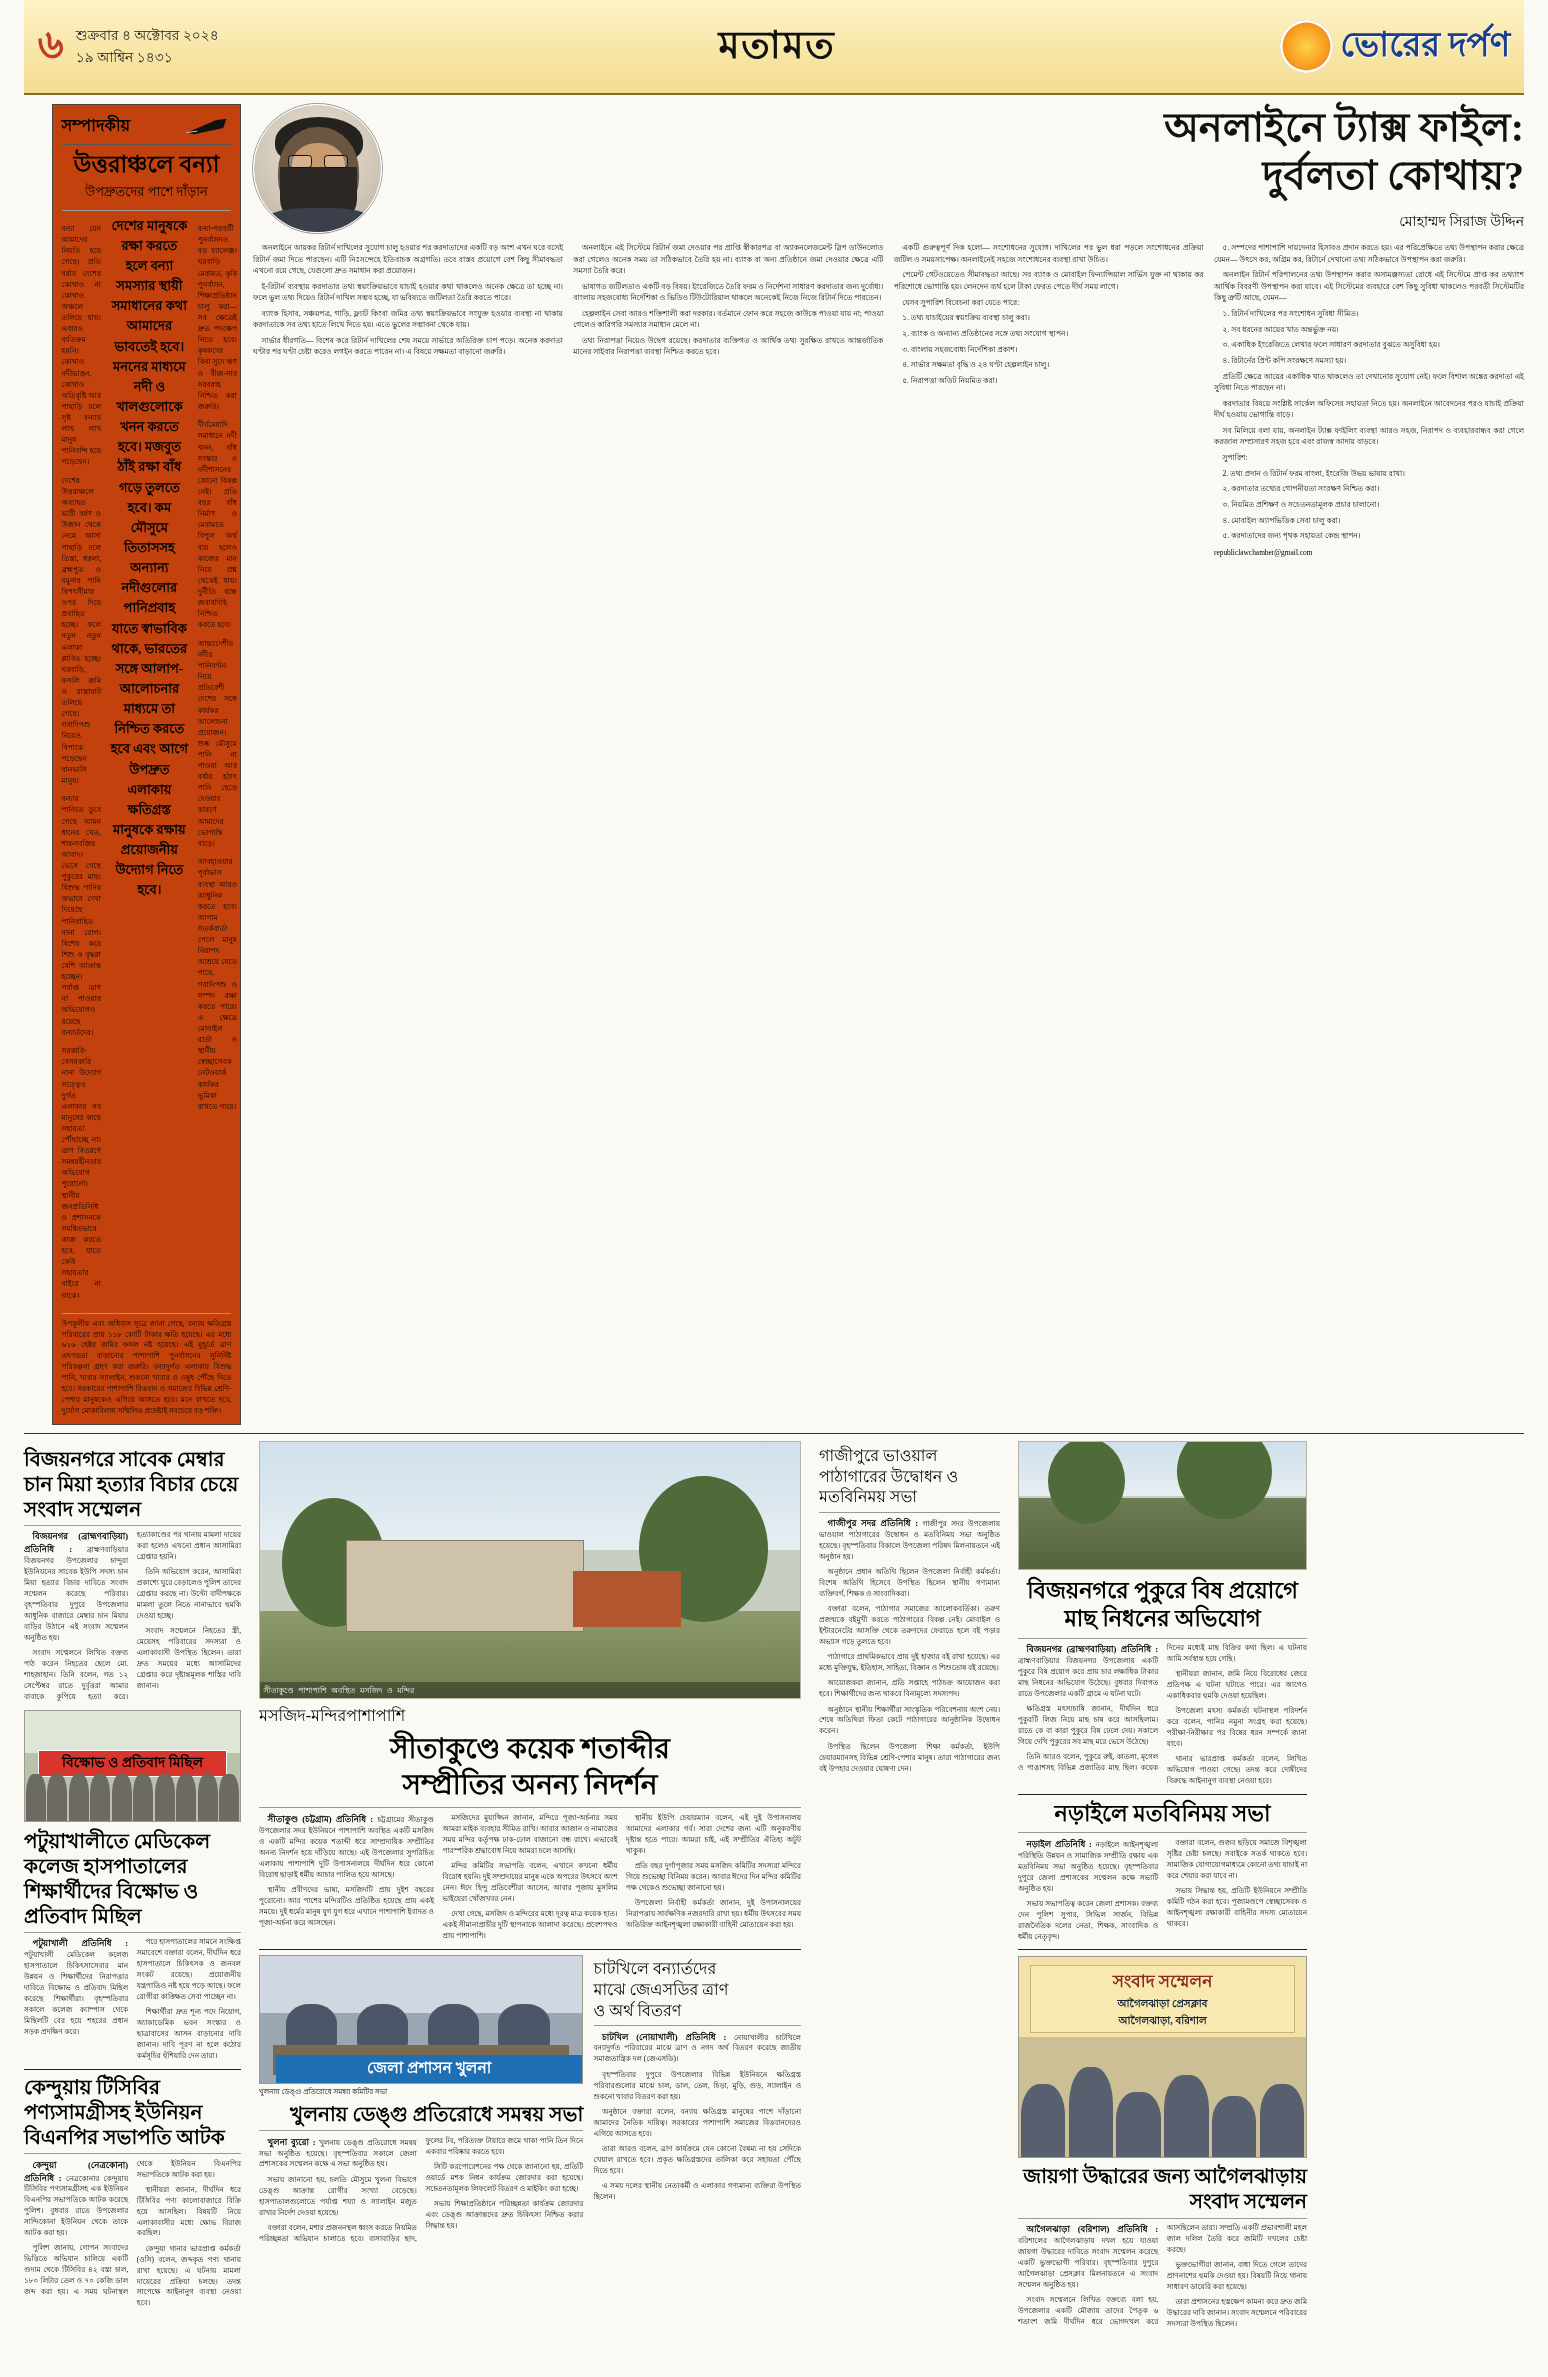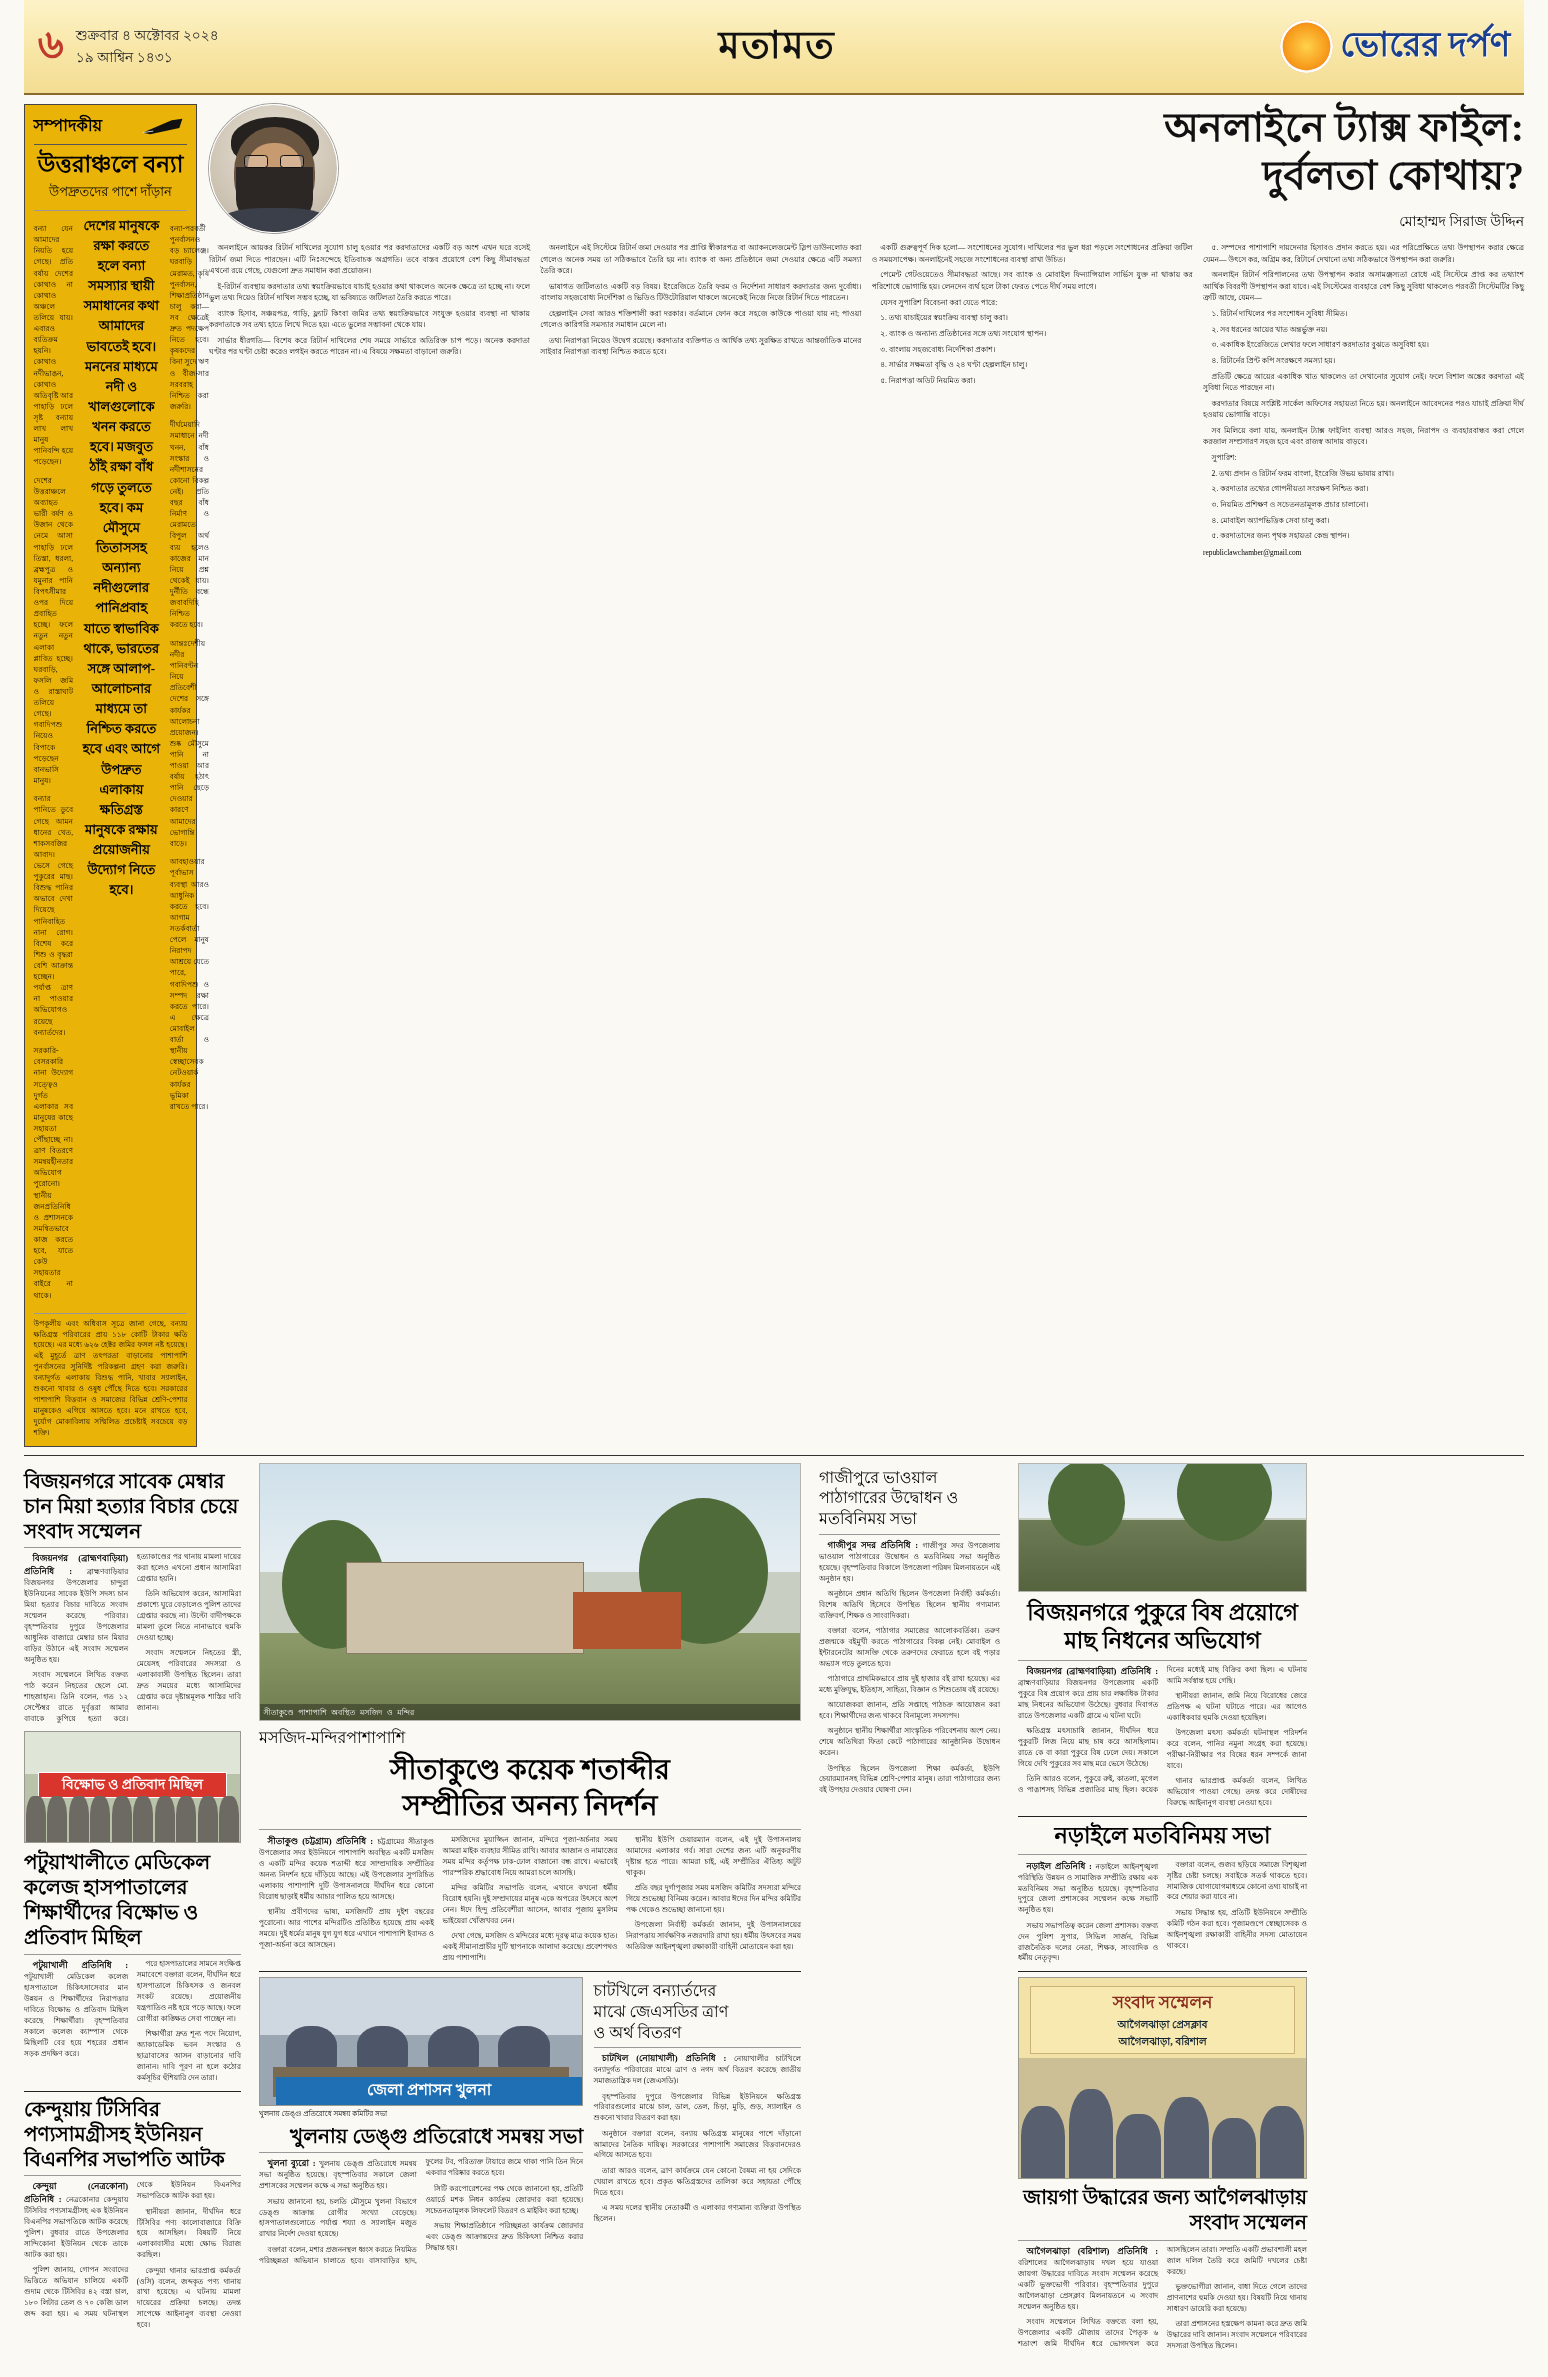--- a/index.html
+++ b/index.html
@@ -46,21 +46,21 @@
   
   .rule { border-top: 0.9px solid #333; }
   .thin { border-top:0.9px solid #999; }
   .byline { font-size: 8.6px; font-weight: bold; }
 
   
   .top-area { display: flex; gap: 12px; margin-top: 8.6px; }
 
   
   .editorial {
-    width: 173px; border: 0.9px solid #444; padding: 8.6px 8.6px 6.9px 8.6px; background:#eab308;
+    width: 189px; border: 0.9px solid #444; padding: 8.6px 8.6px 6.9px 8.6px; background:#c2410c;margin-left:28px;
   }
   .editorial-head {
     display:flex; align-items:center; justify-content:space-between;
     border-bottom: 0.9px solid #555; padding-bottom: 4.3px; margin-bottom: 5.2px;
   }
   .editorial-head .t { font-size: 16.3px; font-weight: bold; }
   .pen-icon { width: 46px; height: 19px; }
   .ed-title { text-align:center; font-size: 23px; font-weight: bold; line-height:1.2; }
   .ed-sub { text-align:center; font-size: 13px; margin: 3.4px 0 6.9px 0; }
   .ed-cols { display:flex; gap: 6.9px; }
@@ -131,21 +131,21 @@
   .two-col { column-count: 2; column-gap: 8.6px; }
   .three-col { column-count: 3; column-gap: 8.6px; }
   .tiny { font-size: 7.3px; line-height:1.5; text-align: justify; }
   .tiny p { margin: 0 0 4.3px 0; text-indent: 8.6px; }
   .banner-photo {
     position:relative; overflow:hidden; border:0.9px solid #9a9a90;
     background: linear-gradient(180deg,#dfe6d7 0 38%, #b9c3aa 38% 100%);
   }
   .banner-strip {
     position:absolute; left:6%; right:6%; top:36%; height:24%;
-    background:#d9352c; color:#ffffff; font-size:13.8px; font-weight:bold;
+    background:#d9352c; color:#000000; font-size:13.8px; font-weight:bold;
     display:flex; align-items:center; justify-content:center; border:1.7px solid #fff;
   }
   .people-row { position:absolute; left:0; right:0; bottom:0; height:42%; display:flex; }
   .people-row i { flex:1; background:#6d6a63; margin:0 0.9px; border-radius: 40% 40% 0 0; }
 
   .meeting {
     position:relative; overflow:hidden; border:0.9px solid #9a9a90;
     background: linear-gradient(180deg,#cfd7e0 0 45%, #9aa6b2 45% 100%);
   }
   .meeting .table { position:absolute; left:4%; right:4%; bottom:6%; height:24%; background:#7b6a52; }

